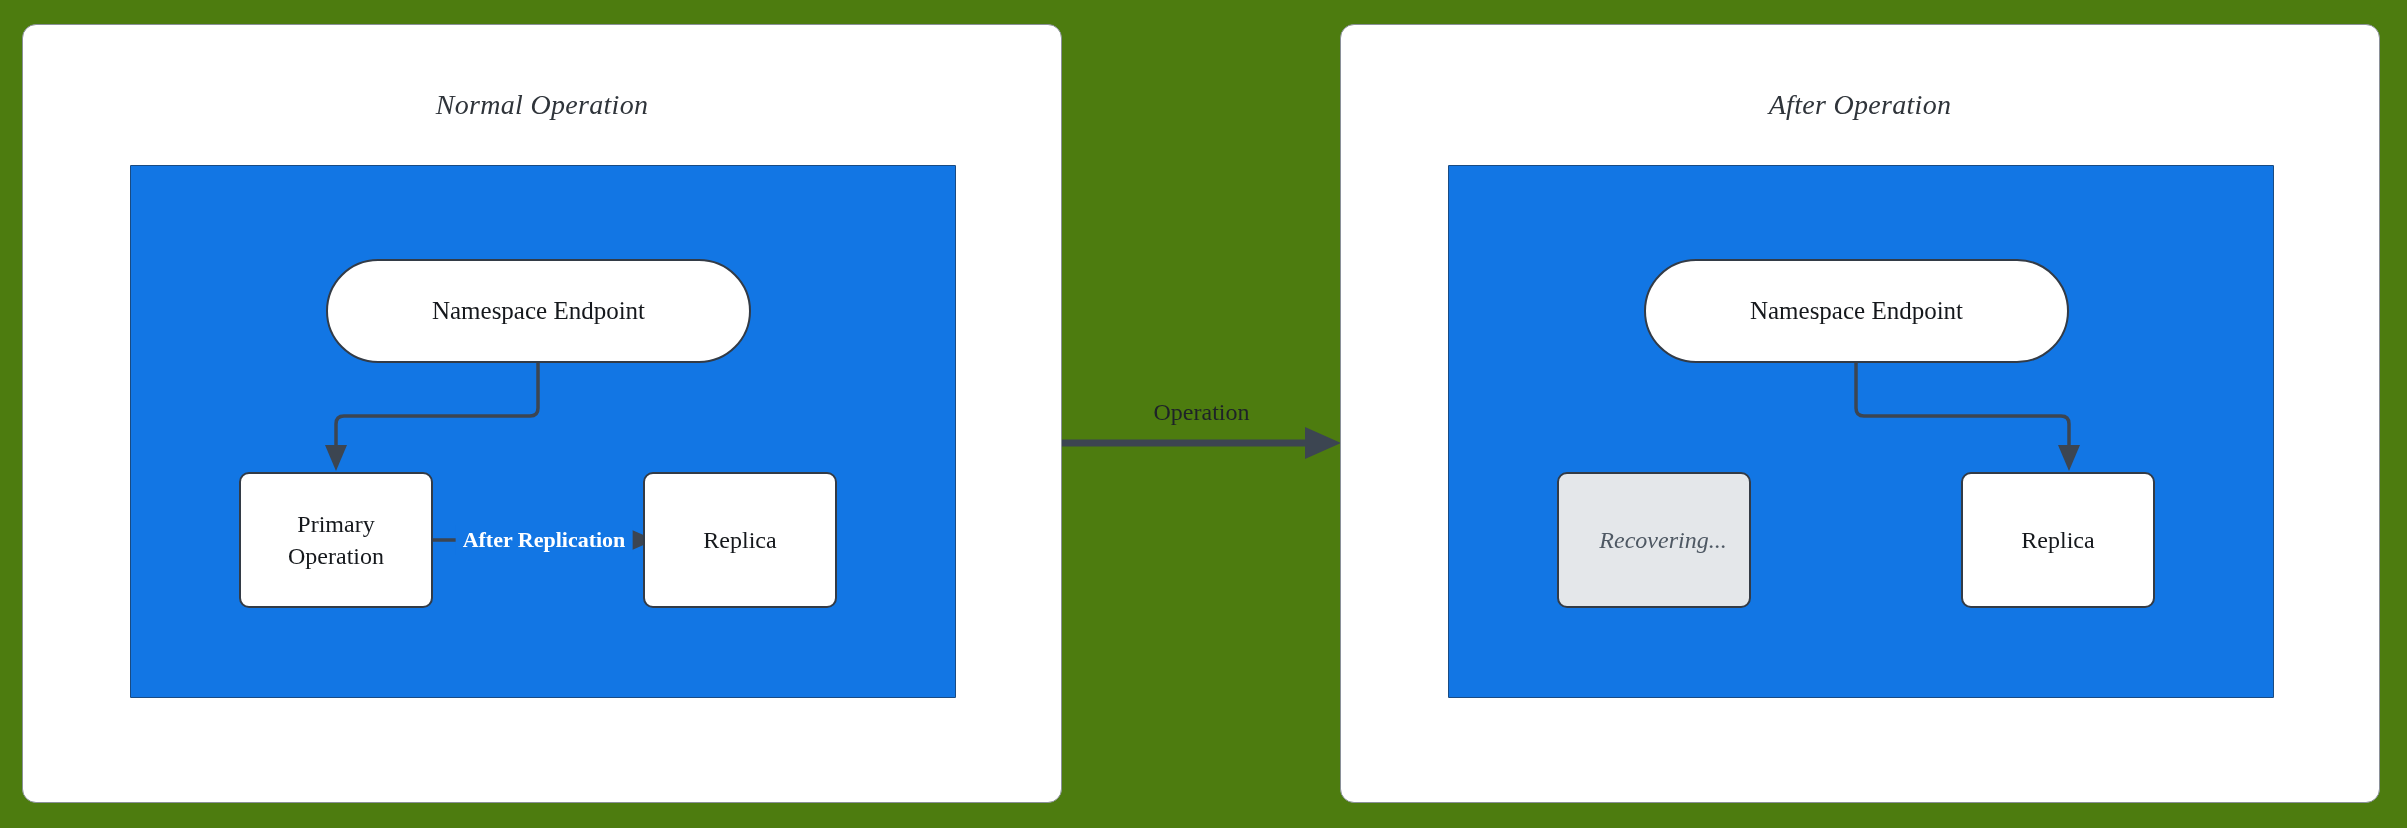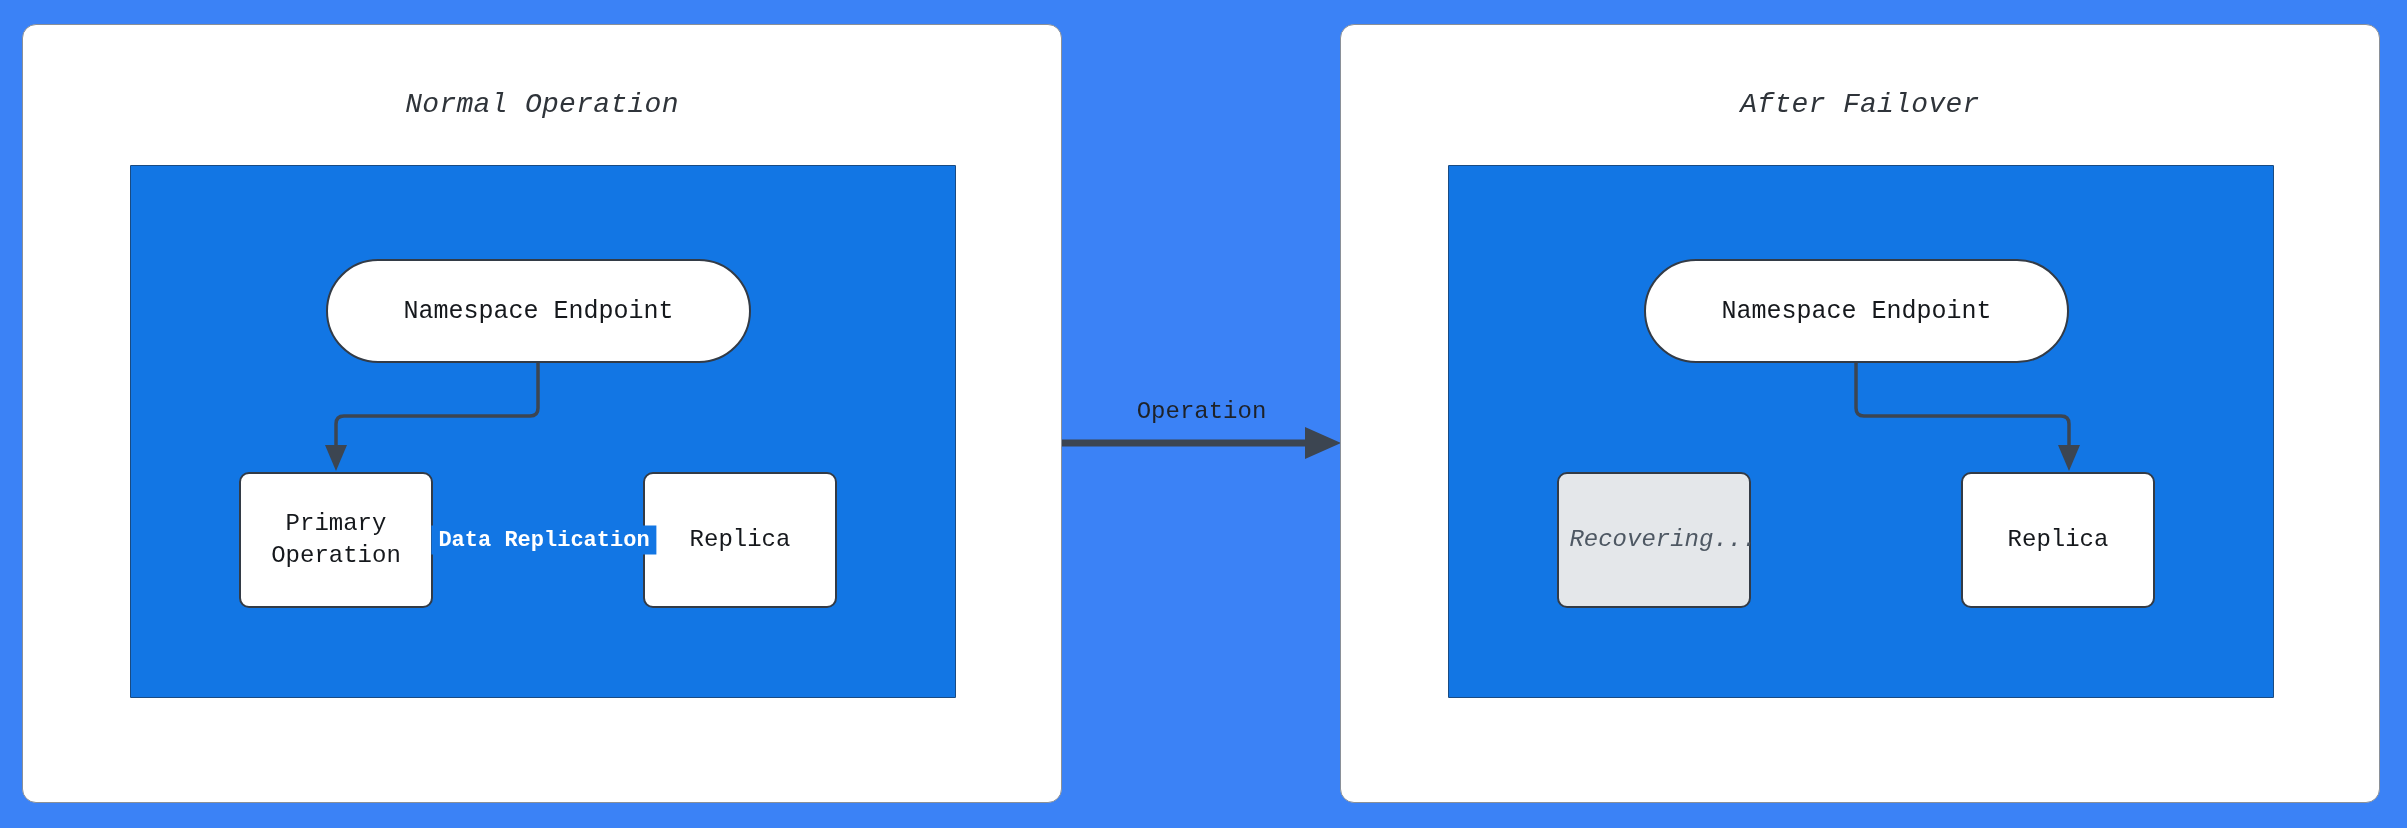--- a/index.html
+++ b/index.html
@@ -4,22 +4,22 @@
 <style>
   html, body {
     margin: 0;
     padding: 0;
     background: #ffffff;
   }
   .canvas {
     position: relative;
     width: 2407px;
     height: 828px;
-    background: #3b82f6;
-    font-family: Liberation Mono, monospace;
+    background: #4d7c0f;
+    font-family: Liberation Serif, serif;
     overflow: hidden;
   }
   .panel {
     position: absolute;
     top: 24px;
     width: 1040px;
     height: 779px;
     background: #ffffff;
     border: 1.5px solid #8a9098;
     border-radius: 14px;
@@ -142,32 +142,32 @@
 
       <div class="node stadium">
         <span>Namespace Endpoint</span>
       </div>
       <div class="node small-box pos-left">
         <span>Primary Operation</span>
       </div>
       <div class="node small-box pos-right">
         <span>Replica</span>
       </div>
-      <div class="repl-label">Data Replication</div>
+      <div class="repl-label">After Replication</div>
     </div>
   </div>
 
   <div class="failover-label">Operation</div>
   <svg class="failover-svg" width="279" height="66" viewBox="0 0 279 66">
     <line x1="0" y1="33" x2="246" y2="33" stroke-width="7" stroke="#3c4551"></line>
     <polygon points="279,33 243,17 243,49" fill="#3c4551"></polygon>
   </svg>
 
   <div class="panel panel-right">
-    <div class="panel-title">After Failover</div>
+    <div class="panel-title">After Operation</div>
 
     <div class="cluster">
       <svg class="conn-layer" viewBox="0 0 826 533">
 
         <path d="M407,196 L407,242 Q407,250 415,250 L612,250 Q620,250 620,258 L620,281" fill="none" stroke-width="3.5" stroke-linecap="round" stroke="#3c4551"></path>
         <polygon points="620,305 609,279 631,279" fill="#3c4551"></polygon>
       </svg>
 
       <div class="node stadium">
         <span>Namespace Endpoint</span>

